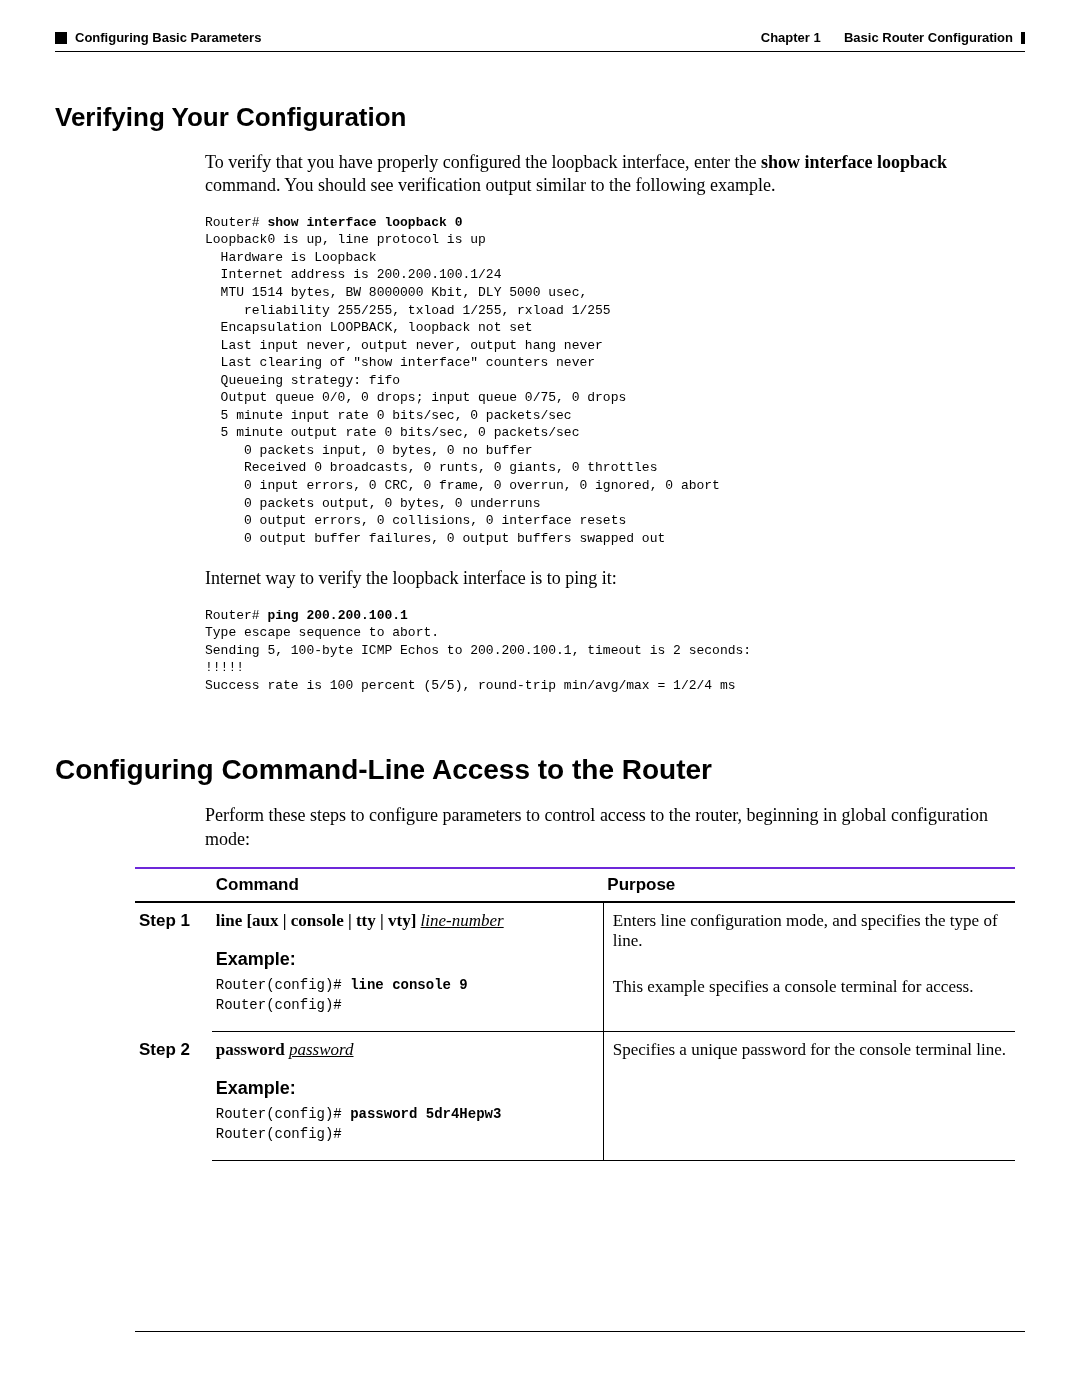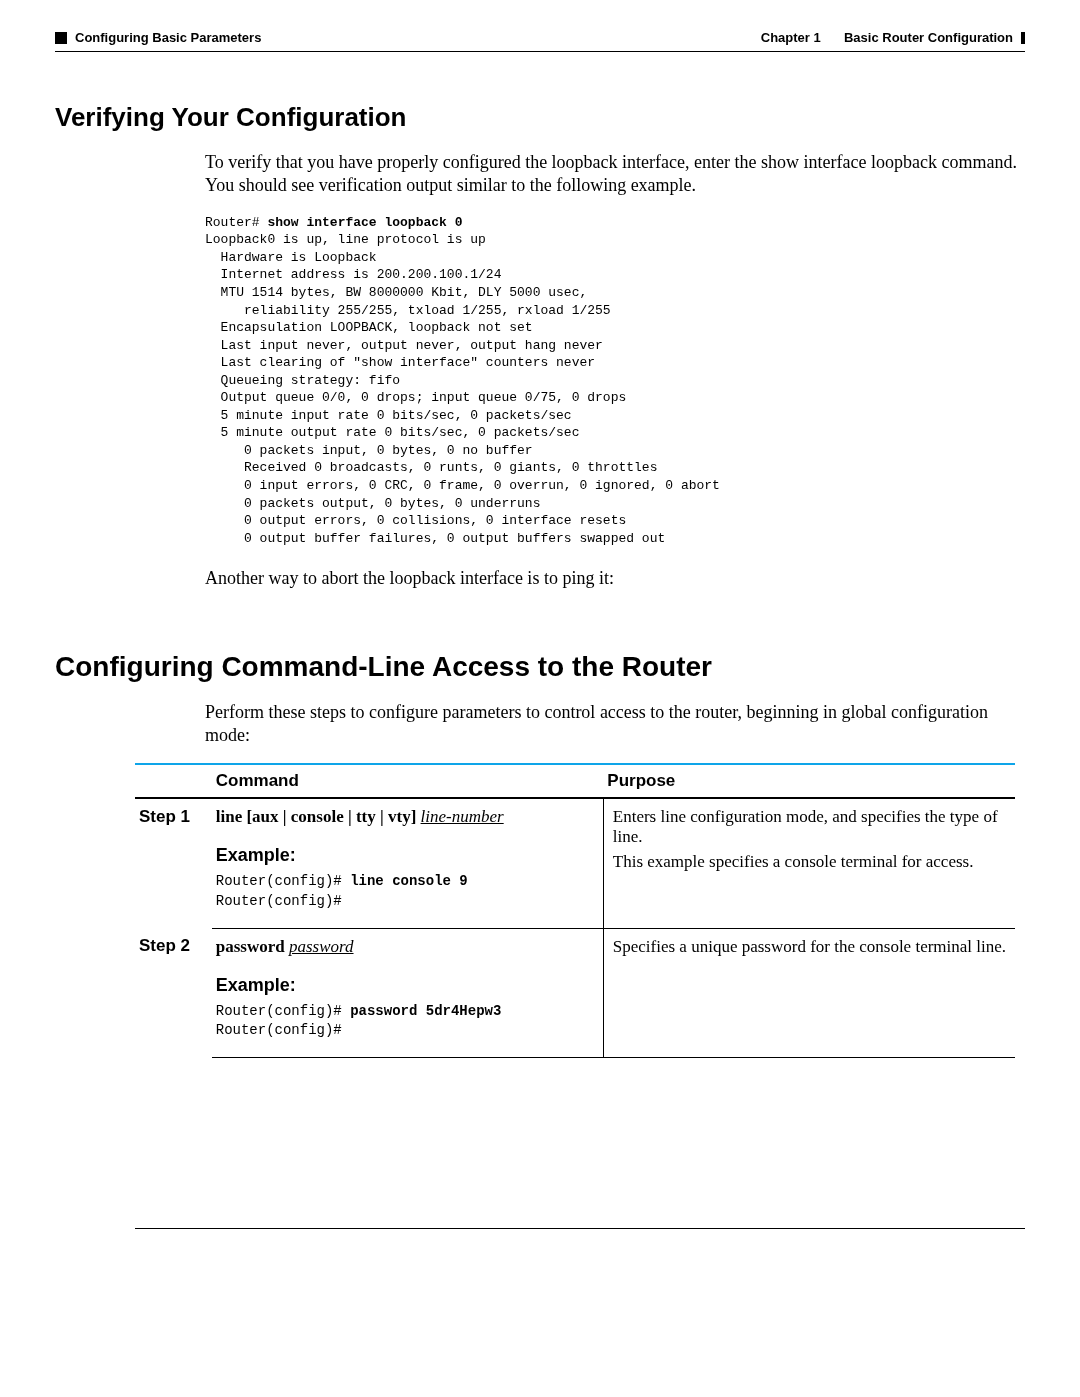--- a/index.html
+++ b/index.html
@@ -60,21 +60,21 @@
   }
   .body-indent {
     margin-left: 150px;
     font-size: 18px;
     line-height: 1.3;
   }
   .body-indent p {
     margin: 0 0 16px 0;
   }
   .cmd-inline {
-    font-weight: normal;
+    font-weight: bold;
   }
   pre.cli {
     font-family: "Courier New", Courier, monospace;
     font-size: 13px;
     white-space: pre;
     margin: 0 0 20px 150px;
     line-height: 1.35;
   }
   pre.cli .b {
     font-weight: bold;
@@ -84,21 +84,21 @@
     margin-left: 80px;
     margin-right: 0;
     border-collapse: collapse;
     width: 880px;
     font-size: 17px;
   }
   .cmd-table th {
     font-family: Arial, Helvetica, sans-serif;
     font-weight: bold;
     text-align: left;
-    border-top: 2px solid #0ea5e9;
+    border-top: 2px solid #6d28d9;
     border-bottom: 2px solid #000;
     padding: 6px 4px;
     margin-top: 41px;
   }
   .cmd-table td {
     vertical-align: top;
     padding: 8px 4px 16px 4px;
     border-bottom: 1px solid #000;
   }
   .cmd-table td.stepcell {
@@ -193,23 +193,28 @@
   5 minute input rate 0 bits/sec, 0 packets/sec
   5 minute output rate 0 bits/sec, 0 packets/sec
      0 packets input, 0 bytes, 0 no buffer
      Received 0 broadcasts, 0 runts, 0 giants, 0 throttles
      0 input errors, 0 CRC, 0 frame, 0 overrun, 0 ignored, 0 abort
      0 packets output, 0 bytes, 0 underruns
      0 output errors, 0 collisions, 0 interface resets
      0 output buffer failures, 0 output buffers swapped out</span></pre>
 
   <div class="body-indent">
-    <p>Another way to abort the loopback interface is to ping it:</p>
-  </div>
-
+    <p>Internet way to verify the loopback interface is to ping it:</p>
+  </div>
+
+  <pre class="cli"><span>Router# </span><span class="b">ping 200.200.100.1</span>
+<span>Type escape sequence to abort.
+Sending 5, 100-byte ICMP Echos to 200.200.100.1, timeout is 2 seconds:
+!!!!!
+Success rate is 100 percent (5/5), round-trip min/avg/max = 1/2/4 ms</span></pre>
 
   <h1 class="major">Configuring Command-Line Access to the Router</h1>
 
   <div class="body-indent">
     <p>Perform these steps to configure parameters to control access to the router, beginning in global configuration mode:</p>
   </div>
 
   <table class="cmd-table">
     <thead>
       <tr>
@@ -225,21 +230,21 @@
         <td class="cmdcell">
           <div class="cmd-syntax">
             <span>line</span><span> [aux | console | tty | vty] </span><span class="arg">line-number</span>
           </div>
           <div class="example-label">Example:</div>
           <pre class="cell-cli"><span>Router(config)# </span><span class="b">line console 9</span>
 <span>Router(config)#</span></pre>
         </td>
         <td class="purposecell">
           <div>Enters line configuration mode, and specifies the type of line.</div>
-          <div style="margin-top:5px;">This example specifies a console terminal for access.</div>
+          <div style="margin-top:26px;">This example specifies a console terminal for access.</div>
         </td>
       </tr>
 
       <tr>
         <td class="stepcell">Step 2</td>
         <td class="cmdcell">
           <div class="cmd-syntax">
             <span>password</span><span> </span><span class="arg">password</span>
           </div>
           <div class="example-label">Example:</div>

